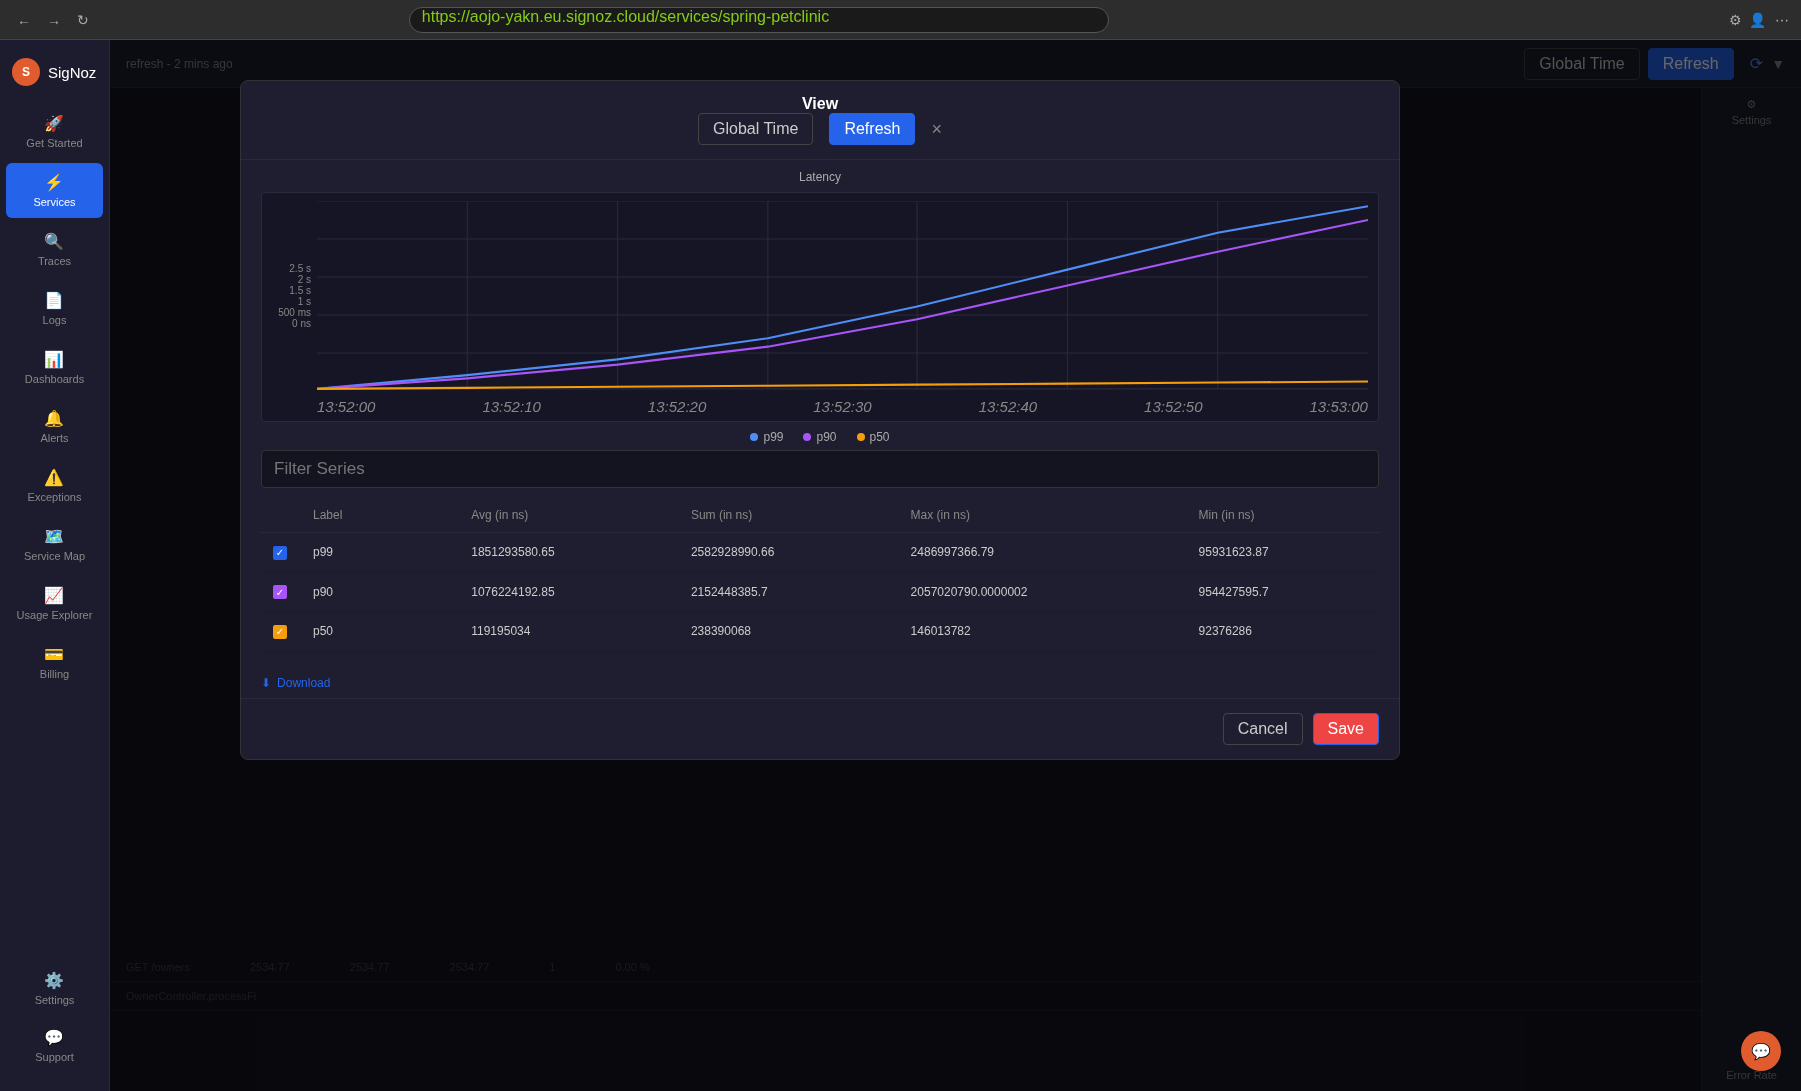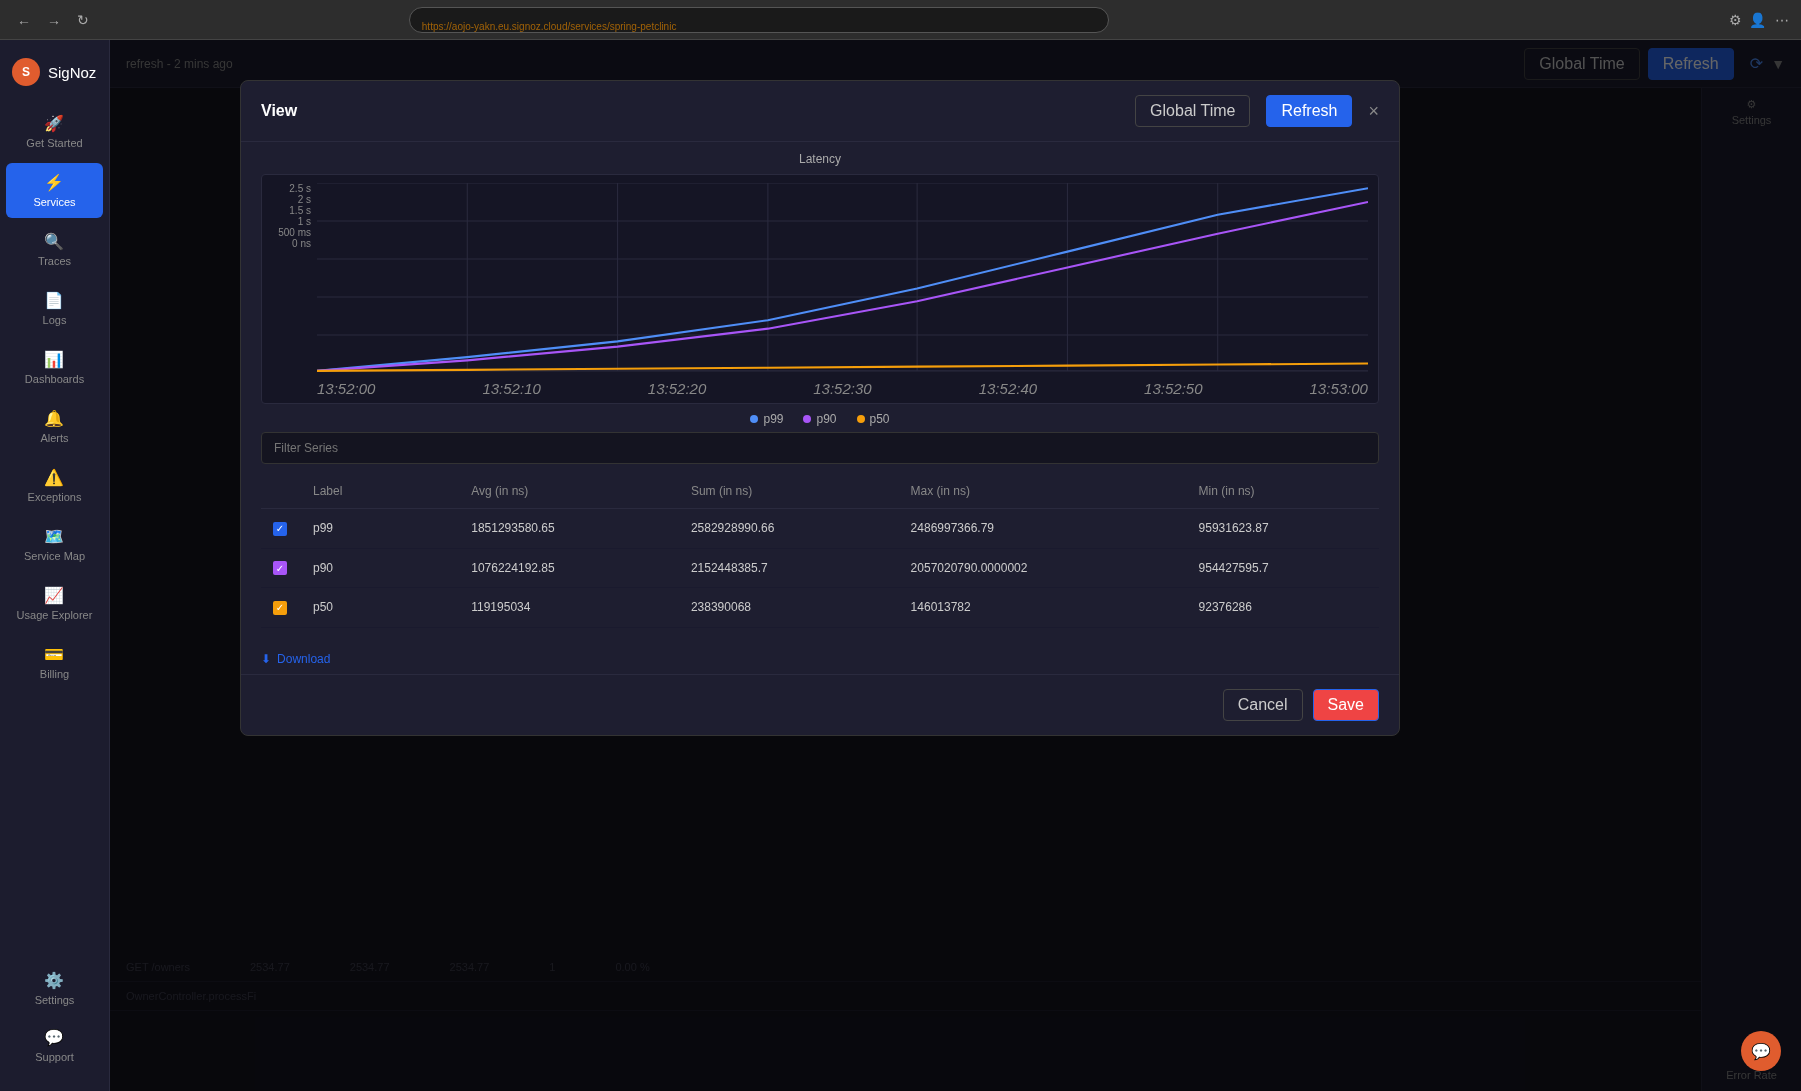--- a/index.html
+++ b/index.html
@@ -2,21 +2,21 @@
 <html><head>
   <meta charset="utf-8">
   <style>
     * { box-sizing: border-box; margin: 0; padding: 0; }
     body { font-family: -apple-system, BlinkMacSystemFont, 'Segoe UI', sans-serif; background: #1a1a2e; color: #ccc; font-size: 13px; overflow: hidden; width: 1801px; height: 1091px; }
 
     
     .browser-bar { background: #2d2d2d; height: 40px; display: flex; align-items: center; padding: 0 12px; gap: 10px; border-bottom: 1px solid #444; }
     .browser-controls { display: flex; gap: 6px; align-items: center; }
     .browser-btn { color: #aaa; font-size: 14px; cursor: pointer; padding: 2px 5px; }
-    .url-bar { background: #1a1a1a; border: 1px solid #555; border-radius: 16px; height: 26px; flex: 1; display: flex; align-items: flex-end; padding: 0 12px; color: #a16207; font-size: 10px; max-width: 700px; margin: 0 auto; }
+    .url-bar { background: #1a1a1a; border: 1px solid #555; border-radius: 16px; height: 26px; flex: 1; display: flex; align-items: flex-start; padding: 0 12px; color: #84cc16; font-size: 16px; max-width: 700px; margin: 0 auto; }
     .browser-actions { display: flex; gap: 8px; align-items: center; color: #aaa; font-size: 14px; margin-left: auto; }
 
     
     .app { display: flex; height: calc(1091px - 40px); }
 
     
     .sidebar { width: 110px; background: #1c1c2e; border-right: 1px solid #2a2a3e; display: flex; flex-direction: column; padding-top: 8px; flex-shrink: 0; }
     .sidebar-logo { display: flex; align-items: center; gap: 8px; padding: 10px 12px 16px; }
     .sidebar-logo-icon { width: 28px; height: 28px; background: #e05c2e; border-radius: 50%; display: flex; align-items: center; justify-content: center; color: white; font-size: 12px; font-weight: bold; }
     .sidebar-logo-text { color: #fff; font-size: 15px; font-weight: 400; }
@@ -31,40 +31,40 @@
     
     .topbar { height: 48px; background: #1c1c2e; border-bottom: 1px solid #2a2a3e; display: flex; align-items: center; padding: 0 16px; gap: 12px; justify-content: flex-end; }
     .topbar-right { display: flex; align-items: center; gap: 8px; }
     .btn { padding: 6px 14px; border-radius: 4px; border: 1px solid #444; background: transparent; color: #ccc; cursor: pointer; font-size: 16px; }
     .btn-primary { background: #ef4444; border-color: #2563eb; color: #fff; }
     .btn-refresh { background: #2563eb; border-color: #2563eb; color: #fff; font-weight: 500; }
 
     
     .modal-overlay { position: absolute; top: 0; left: 0; right: 0; bottom: 0; background: rgba(0,0,0,0.6); z-index: 100; display: flex; justify-content: flex-start; align-items: flex-start; }
     .modal { background: #1e1e30; border: 1px solid #333; border-radius: 8px; width: 1160px; margin: 40px auto 0 130px; max-height: 820px; overflow-y: auto; position: relative; }
-    .modal-header { display: flex; align-items: center; justify-content: space-between; padding: 14px 20px; border-bottom: 1px solid #2a2a3e; }
+    .modal-header { display: flex; align-items: center; justify-content: space-between; padding: 14px 20px; border-bottom: 1px solid #2a2a3e; flex-direction: column; }
     .modal-title { color: #fff; font-size: 16px; font-weight: 600; }
     .modal-close { color: #888; cursor: pointer; font-size: 18px; background: none; border: none; }
 
     
     .chart-area { padding: 10px 20px 10px; position: relative; height: 280px; }
     .chart-title { text-align: center; color: #aaa; font-size: 12px; margin-bottom: 8px; }
     .chart-container { background: #151525; border: 1px solid #2a2a3e; border-radius: 4px; height: 230px; position: relative; overflow: hidden; }
-    .chart-y-labels { position: absolute; left: 0; top: 0; bottom: 30px; width: 55px; display: flex; flex-direction: column; justify-content: flex-start; padding: 8px 6px 0; }
+    .chart-y-labels { position: absolute; left: 0; top: 0; bottom: 30px; width: 55px; display: flex; flex-direction: column; justify-content: center; padding: 8px 6px 0; }
     .chart-y-label { color: #888; font-size: 10px; text-align: right; }
     .chart-plot { position: absolute; left: 55px; top: 8px; right: 10px; bottom: 30px; }
     .chart-x-labels { position: absolute; bottom: 6px; left: 55px; right: 10px; display: flex; justify-content: space-between; }
     .chart-x-label { color: #888; font-size: 15px; font-style: italic; }
     .chart-legend { display: flex; justify-content: center; gap: 20px; padding: 8px 0 4px; }
     .legend-item { display: flex; align-items: center; gap: 5px; color: #aaa; font-size: 12px; }
     .legend-dot { width: 8px; height: 8px; border-radius: 50%; }
 
     
     .filter-area { padding: 10px 20px; }
-    .filter-input { width: 100%; background: #141420; border: 1px solid #333; border-radius: 4px; padding: 8px 12px; color: #aaa; font-size: 12px; outline: none; }
+    .filter-input { width: 100%; background: #141420; border: 1px solid #333; border-radius: 4px; padding: 8px 12px; color: #aaa; font-size: 17px; outline: none; }
 
     
     .data-table { width: calc(100% - 40px); margin: 0 20px 16px; border-collapse: collapse; }
     .data-table th { text-align: left; color: #888; font-size: 12px; padding: 10px 12px; border-bottom: 1px solid #2a2a3e; font-weight: 500; }
     .data-table td { padding: 12px 12px; border-bottom: 1px solid #1a1a2e; color: #ccc; font-size: 12px; vertical-align: middle; }
     .checkbox-cell { width: 40px; }
     .checkbox { width: 14px; height: 14px; border-radius: 2px; border: none; cursor: pointer; }
     .checkbox-blue { background: #2563eb; }
     .checkbox-purple { background: #a855f7; }
     .checkbox-orange { background: #f59e0b; }

